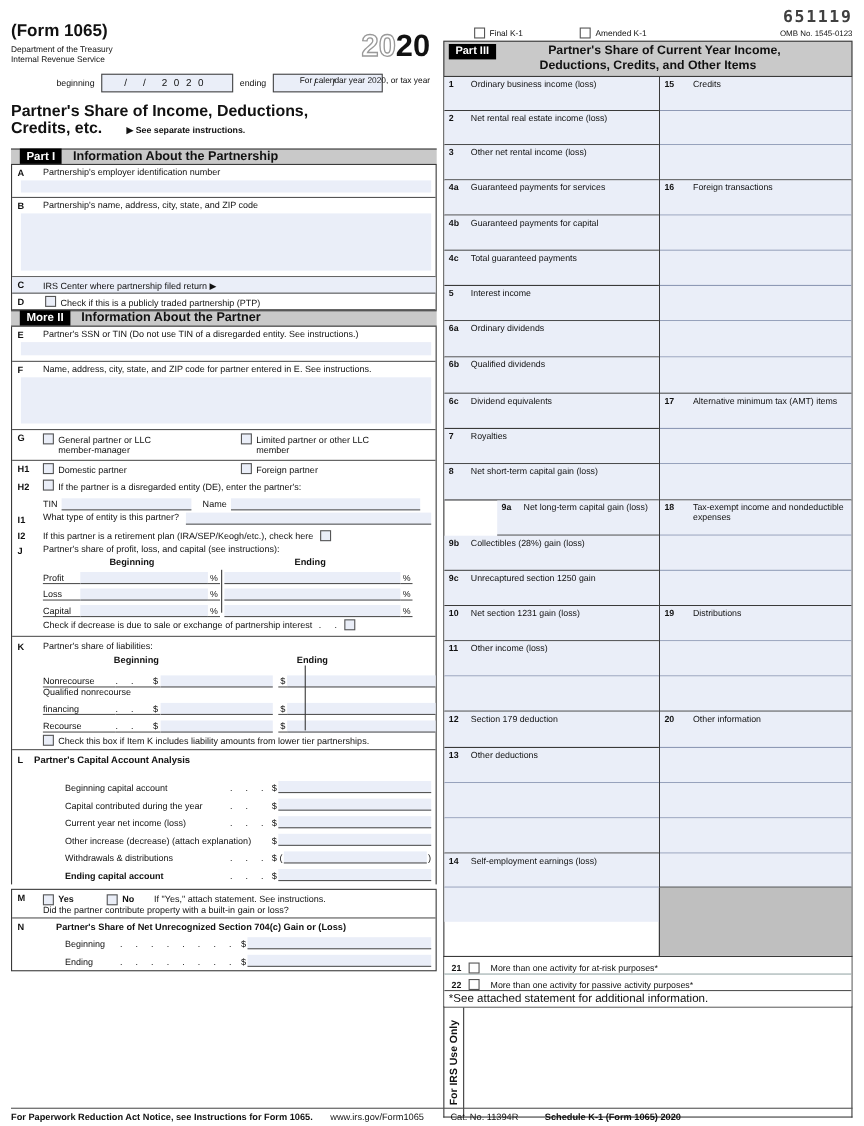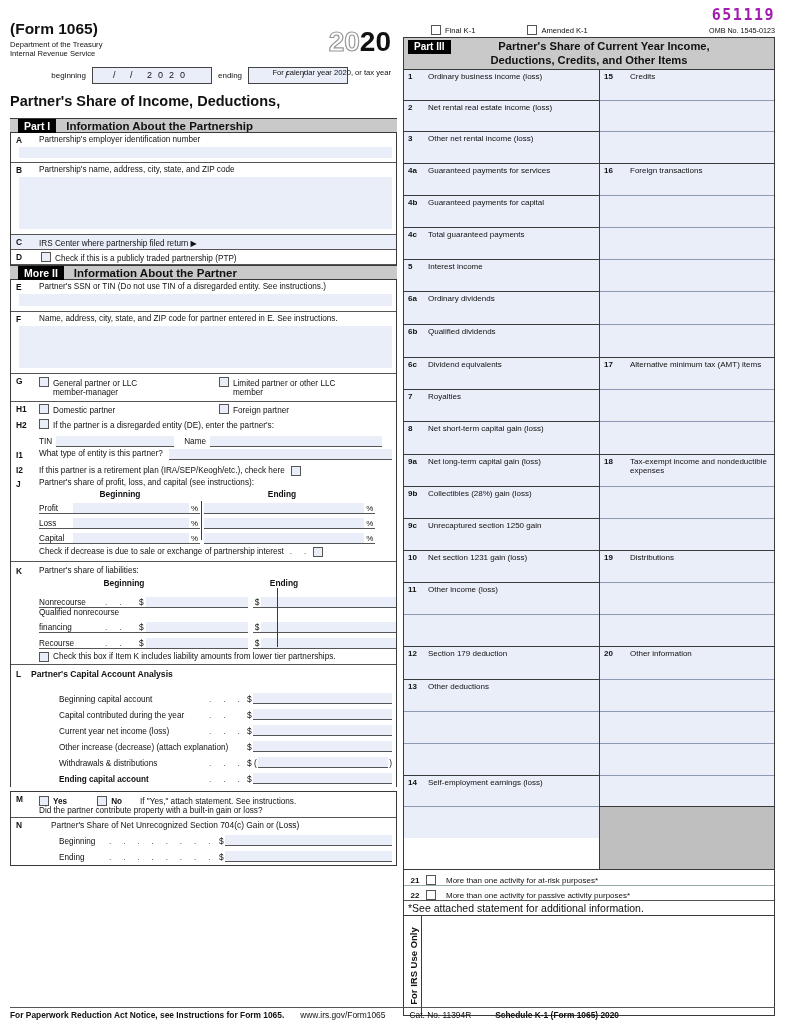--- a/index.html
+++ b/index.html
@@ -29,21 +29,21 @@
   .cbx.plain { background:#fff; }
 
   
   .top { display:flex; align-items:flex-start; }
   .left-col { width:392px; position:relative; }
   .right-col { width:372px; margin-left:6px; position:relative; }
 
   .formcode {
     font-family:"DejaVu Sans Mono", monospace;
     font-size:15px; font-weight:bold; letter-spacing:1.5px;
-    text-align:right; color:#a21caf; line-height:1;
+    text-align:right; color:#404040; line-height:1;
   }
   .omb { font-size:7.2px; text-align:right; margin-top:2px; }
 
   .sched-title { font-size:15.5px; font-weight:bold; line-height:1.12; margin-top:12px;}
   .dept { font-size:7.6px; line-height:1.2; margin-top:3px; }
   .year2020 { position:absolute; right:6px; top:20px; font-size:28px; font-weight:bold; line-height:1; }
   .year2020 .hollow { color:#fff; -webkit-text-stroke:1.2px #999; }
   .calyear { font-size:7.6px; position:absolute; right:6px; top:60px; }
 
   .daterow { display:flex; align-items:center; margin-top:8px; font-size:8px; }
@@ -133,20 +133,24 @@
 
       <div class="daterow">
         <span style="width:82px; text-align:right; padding-right:6px;">beginning</span>
         <span class="datebox" style="width:120px;">/      /  2020</span>
         <span style="padding:0 6px;">ending</span>
         <span class="datebox" style="width:100px;">/      /</span>
       </div>
 
       <div class="bigtitle">
         <div>Partner's Share of Income, Deductions,</div>
+        <div style="display:flex; align-items:baseline;">
+          <span>Credits, etc.</span>
+          <span class="seeinstr">▶&nbsp;<span>See separate instructions.</span></span>
+        </div>
       </div>
 
       <div style="margin-top:9px;">
         <div class="partbar">
           <span class="parttag">Part I</span>
           <span class="parttitle">Information About the Partnership</span>
         </div>
         <div class="lbox">
 
           <div class="row" style="height:30px;">
@@ -386,21 +390,21 @@
               <span class="cbx"></span>
                 <span class="bold">Yes</span>
               <span class="cbx" style="margin-left:30px;"></span>
                 <span class="bold">No</span>
               <span style="margin-left:18px;">If "Yes," attach statement. See instructions.</span>
             </div>
             <div style="padding-left:28px; font-size:8.2px;">Did the partner contribute property with a built-in gain or loss?</div>
           </div>
           <div style="position:relative; padding:2px 0 3px 0;">
             <span class="ltr" style="top:2px;">N</span>
-            <div style="padding-left:40px; font-size:8.4px; font-weight:normal;">Partner's Share of Net Unrecognized Section 704(c) Gain or (Loss)</div>
+            <div style="padding-left:40px; font-size:8.4px; font-weight:bold;">Partner's Share of Net Unrecognized Section 704(c) Gain or (Loss)</div>
             <div style="display:flex; align-items:flex-end; height:16px; padding-left:48px;">
               <span style="width:50px; font-size:8.2px;">Beginning</span>
               <span class="dots" style="width:110px;">.&nbsp;&nbsp;.&nbsp;&nbsp;.&nbsp;&nbsp;.&nbsp;&nbsp;.&nbsp;&nbsp;.&nbsp;&nbsp;.&nbsp;&nbsp;.</span>
               <span style="font-size:8.4px; padding-right:1px;">$</span>
               <span class="uline" style="flex:1; margin-right:4px;"></span>
             </div>
             <div style="display:flex; align-items:flex-end; height:16px; padding-left:48px;">
               <span style="width:50px; font-size:8.2px;">Ending</span>
               <span class="dots" style="width:110px;">.&nbsp;&nbsp;.&nbsp;&nbsp;.&nbsp;&nbsp;.&nbsp;&nbsp;.&nbsp;&nbsp;.&nbsp;&nbsp;.&nbsp;&nbsp;.</span>
               <span style="font-size:8.4px; padding-right:1px;">$</span>
@@ -475,21 +479,21 @@
               <span class="cap">Dividend equivalents</span>
             </div>
           <div class="cell shade hdiv" style="height:32px;">
               <span class="num">7</span>
               <span class="cap">Royalties</span>
             </div>
           <div class="cell shade hdiv" style="height:33px;">
               <span class="num">8</span>
               <span class="cap">Net short-term capital gain (loss)</span>
             </div>
-          <div class="cell shade hdiv" style="height:32px;">
+          <div class="cell shade hdiv" style="height:32px;margin-left:48px;">
               <span class="num">9a</span>
               <span class="cap">Net long-term capital gain (loss)</span>
             </div>
           <div class="cell shade hdiv" style="height:32px;">
               <span class="num">9b</span>
               <span class="cap">Collectibles (28%) gain (loss)</span>
             </div>
           <div class="cell shade hdiv" style="height:32px;">
               <span class="num">9c</span>
               <span class="cap">Unrecaptured section 1250 gain</span>

